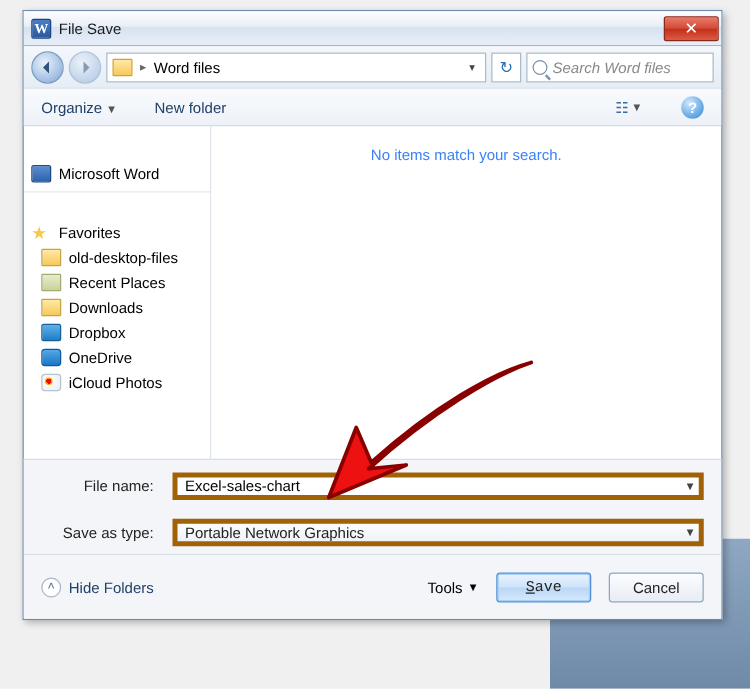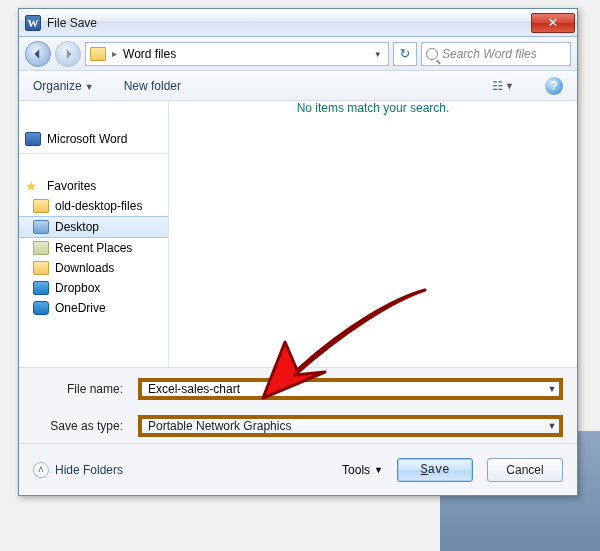--- a/index.html
+++ b/index.html
@@ -123,21 +123,21 @@
   .ico.word{background:linear-gradient(#5b8ed0,#2e62aa);border:1px solid #1f4a86;border-radius:2px}
   .ico.star{color:#f6c94a;font-size:14px;line-height:14px;width:auto}
   .ico.folder{background:linear-gradient(#ffe9a6,#f6c95a);border:1px solid #c9a43e;border-radius:1px}
   .ico.desktop{background:linear-gradient(#b6d2ef,#6fa3d8);border:1px solid #547fb0;border-radius:2px}
   .ico.recent{background:linear-gradient(#e6ecd0,#c8d29a);border:1px solid #a2ad6f;border-radius:1px}
   .ico.dropbox{background:linear-gradient(#5fb0ea,#1f7ec6);border:1px solid #12619c;border-radius:2px}
   .ico.onedrive{background:linear-gradient(#52a8e6,#1b76c4);border:1px solid #0f5a9c;border-radius:3px}
   .ico.icloud{background:radial-gradient(circle at 40% 40%,#fff,#e8edf3);border:1px solid #b9c2cd;border-radius:3px;position:relative}
   .ico.icloud::after{content:"";position:absolute;left:2px;top:2px;width:6px;height:6px;border-radius:50%;background:radial-gradient(circle,red 0 2px,orange 2px 4px,green 4px 6px)}
   .contentpane{
-    flex:1;display:flex;align-items:flex-start;justify-content:center;color:#0f766e;
+    flex:1;display:flex;align-items:flex-start;justify-content:center;padding-top:16px;color:#3b82f6;
   }
   .sep{height:1px;background:#e3e7ee;margin:4px 0}
   .fields{
     border-top:1px solid #d9dee6;padding:10px 14px 6px;display:grid;grid-template-columns:90px 1fr;row-gap:8px;column-gap:6px;align-items:center;background:#f3f5f9;gap:15px;
   }
   .fields label{justify-self:end;color:#222}
   .fields .inputwrap{position:relative}
   .fields input, .fields .select{
     width:100%;height:22px;border:4px solid #a16207;background:#fff;padding:0 20px 0 6px;font:inherit;
   }
@@ -220,39 +220,39 @@
       </div>
       <div class="sep"></div>
       <div class="side-item head">
         <span class="ico star">★</span>
         <span>Favorites</span>
       </div>
       <div class="side-item">
         <span class="ico folder"></span>
         <span>old-desktop-files</span>
       </div>
-      <div class="side-item sel">
-        <span class="ico desktop"></span>
-        <span>Desktop</span>
-      </div>
       <div class="side-item">
         <span class="ico recent"></span>
         <span>Recent Places</span>
       </div>
       <div class="side-item">
         <span class="ico folder"></span>
         <span>Downloads</span>
       </div>
       <div class="side-item">
         <span class="ico dropbox"></span>
         <span>Dropbox</span>
       </div>
       <div class="side-item">
         <span class="ico onedrive"></span>
         <span>OneDrive</span>
+      </div>
+      <div class="side-item">
+        <span class="ico icloud"></span>
+        <span>iCloud Photos</span>
       </div>
     </div>
     <div class="contentpane">
       <span>No items match your search.</span>
     </div>
   </div>
 
   <div class="fields">
     <label>File name:</label>
     <div class="inputwrap">

